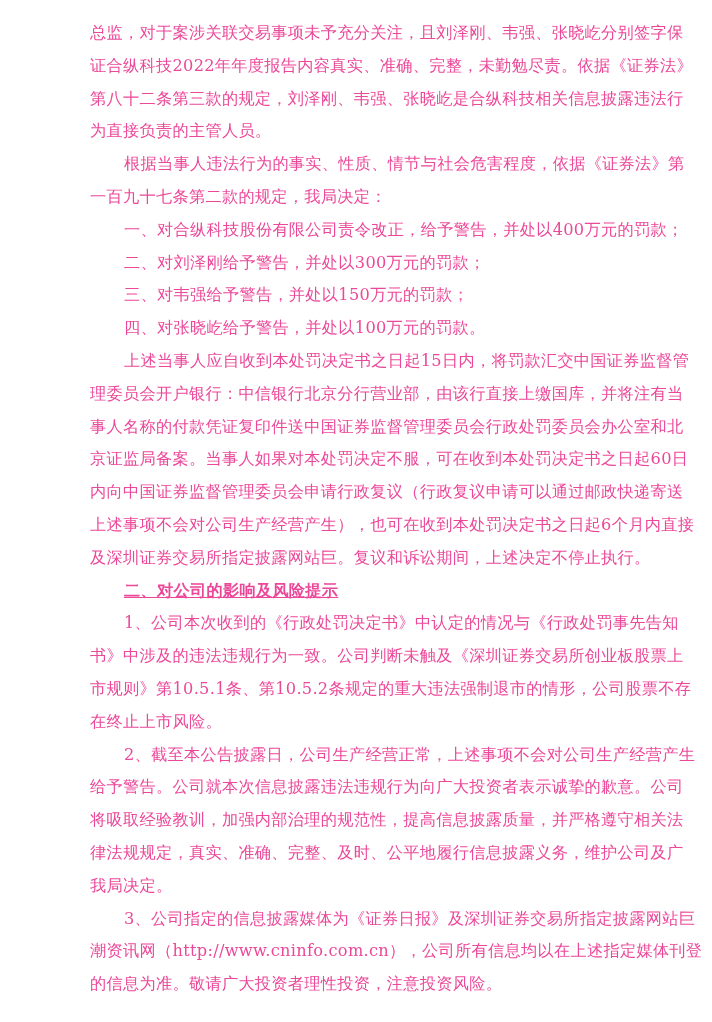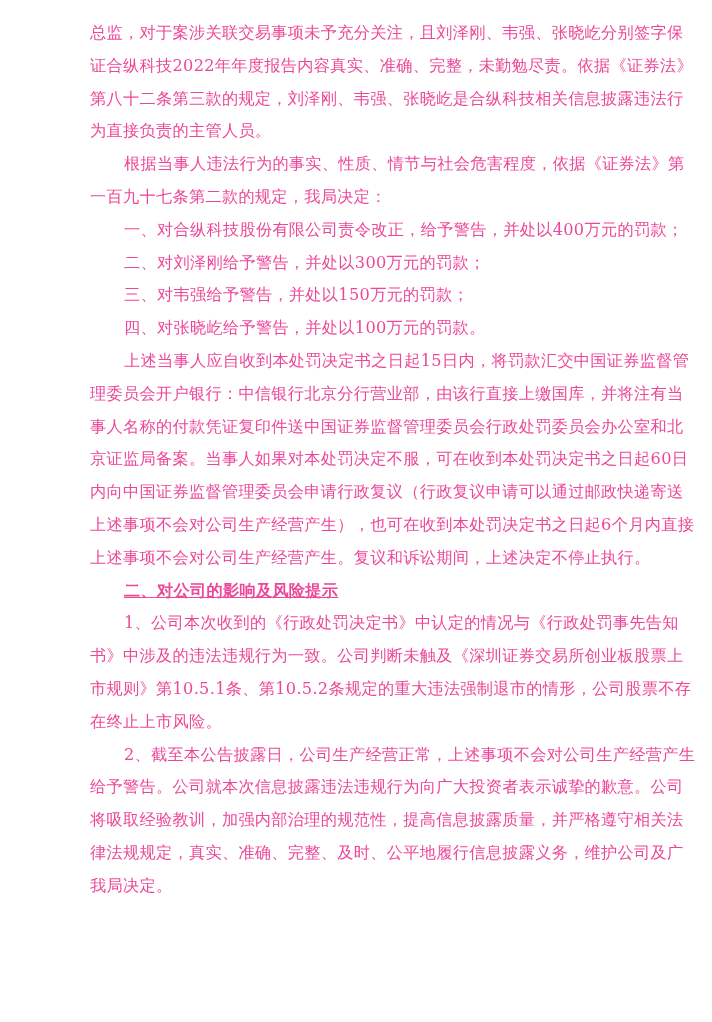--- a/index.html
+++ b/index.html
@@ -51,21 +51,21 @@
     <span class="line">四、对张晓屹给予警告，并处以100万元的罚款。</span>
   </p>
 
   <p class="para indent">
     <span class="line">上述当事人应自收到本处罚决定书之日起15日内，将罚款汇交中国证券监督管</span>
     <span class="line" style="text-indent:0">理委员会开户银行：中信银行北京分行营业部，由该行直接上缴国库，并将注有当</span>
     <span class="line" style="text-indent:0">事人名称的付款凭证复印件送中国证券监督管理委员会行政处罚委员会办公室和北</span>
     <span class="line" style="text-indent:0">京证监局备案。当事人如果对本处罚决定不服，可在收到本处罚决定书之日起60日</span>
     <span class="line" style="text-indent:0">内向中国证券监督管理委员会申请行政复议（行政复议申请可以通过邮政快递寄送</span>
     <span class="line" style="text-indent:0">上述事项不会对公司生产经营产生），也可在收到本处罚决定书之日起6个月内直接</span>
-    <span class="line" style="text-indent:0">上述事项不会对公司生产经营产生。复议和诉讼期间，上述决定不停止执行。</span>
+    <span class="line" style="text-indent:0">及深圳证券交易所指定披露网站巨。复议和诉讼期间，上述决定不停止执行。</span>
   </p>
 
   <p class="para heading">
     <span class="line">二、对公司的影响及风险提示</span>
   </p>
 
   <p class="para indent">
     <span class="line">1、公司本次收到的《行政处罚决定书》中认定的情况与《行政处罚事先告知</span>
     <span class="line" style="text-indent:0">书》中涉及的违法违规行为一致。公司判断未触及《深圳证券交易所创业板股票上</span>
     <span class="line" style="text-indent:0">市规则》第10.5.1条、第10.5.2条规定的重大违法强制退市的情形，公司股票不存</span>
@@ -73,14 +73,19 @@
   </p>
 
   <p class="para indent">
     <span class="line">2、截至本公告披露日，公司生产经营正常，上述事项不会对公司生产经营产生</span>
     <span class="line" style="text-indent:0">给予警告。公司就本次信息披露违法违规行为向广大投资者表示诚挚的歉意。公司</span>
     <span class="line" style="text-indent:0">将吸取经验教训，加强内部治理的规范性，提高信息披露质量，并严格遵守相关法</span>
     <span class="line" style="text-indent:0">律法规规定，真实、准确、完整、及时、公平地履行信息披露义务，维护公司及广</span>
     <span class="line" style="text-indent:0">我局决定。</span>
   </p>
 
+  <p class="para indent">
+    <span class="line">3、公司指定的信息披露媒体为《证券日报》及深圳证券交易所指定披露网站巨</span>
+    <span class="line" style="text-indent:0">潮资讯网（http://www.cninfo.com.cn），公司所有信息均以在上述指定媒体刊登</span>
+    <span class="line" style="text-indent:0">的信息为准。敬请广大投资者理性投资，注意投资风险。</span>
+  </p>
 
 </div>
 
 </body></html>

